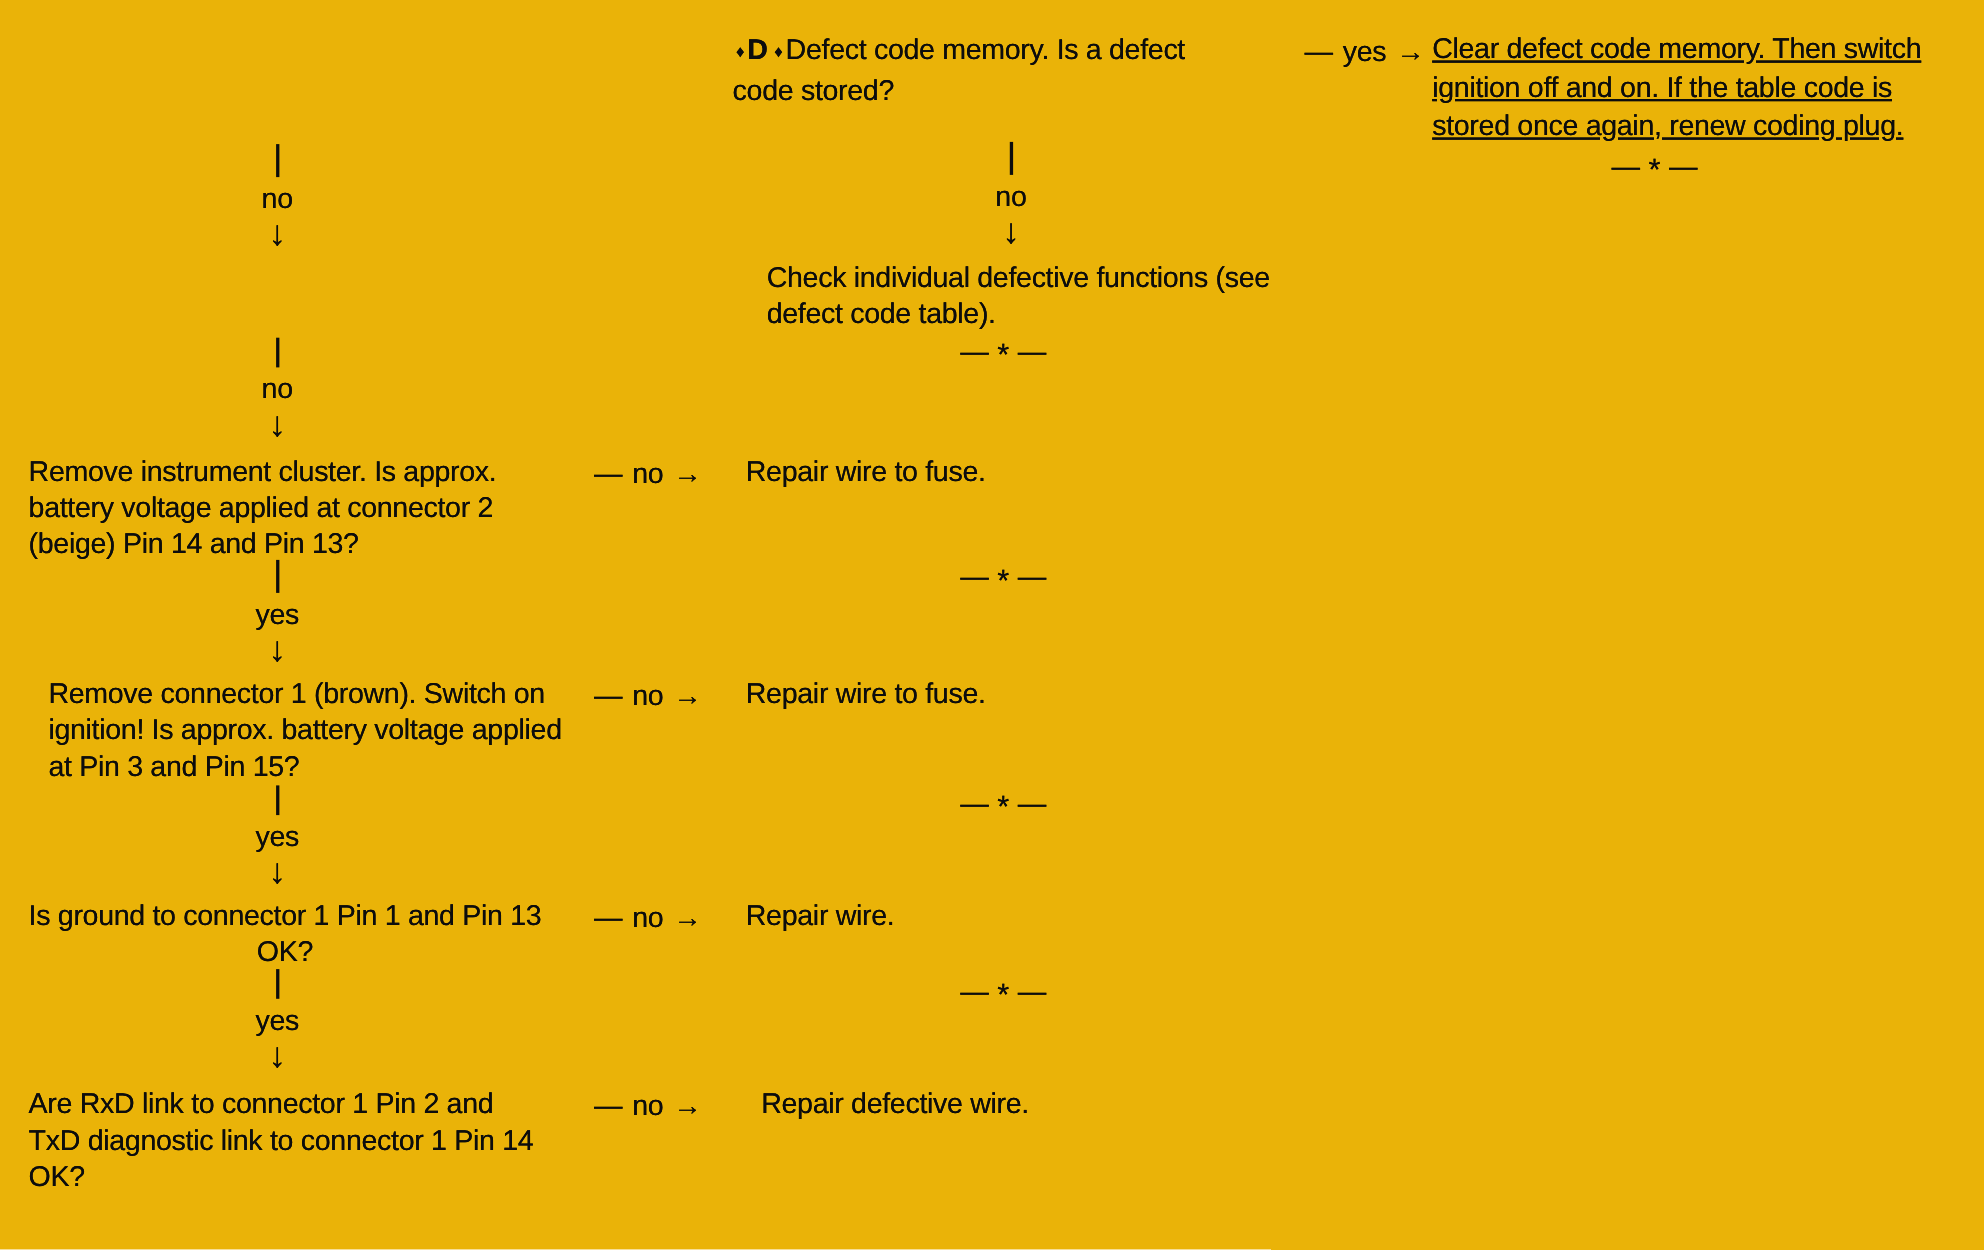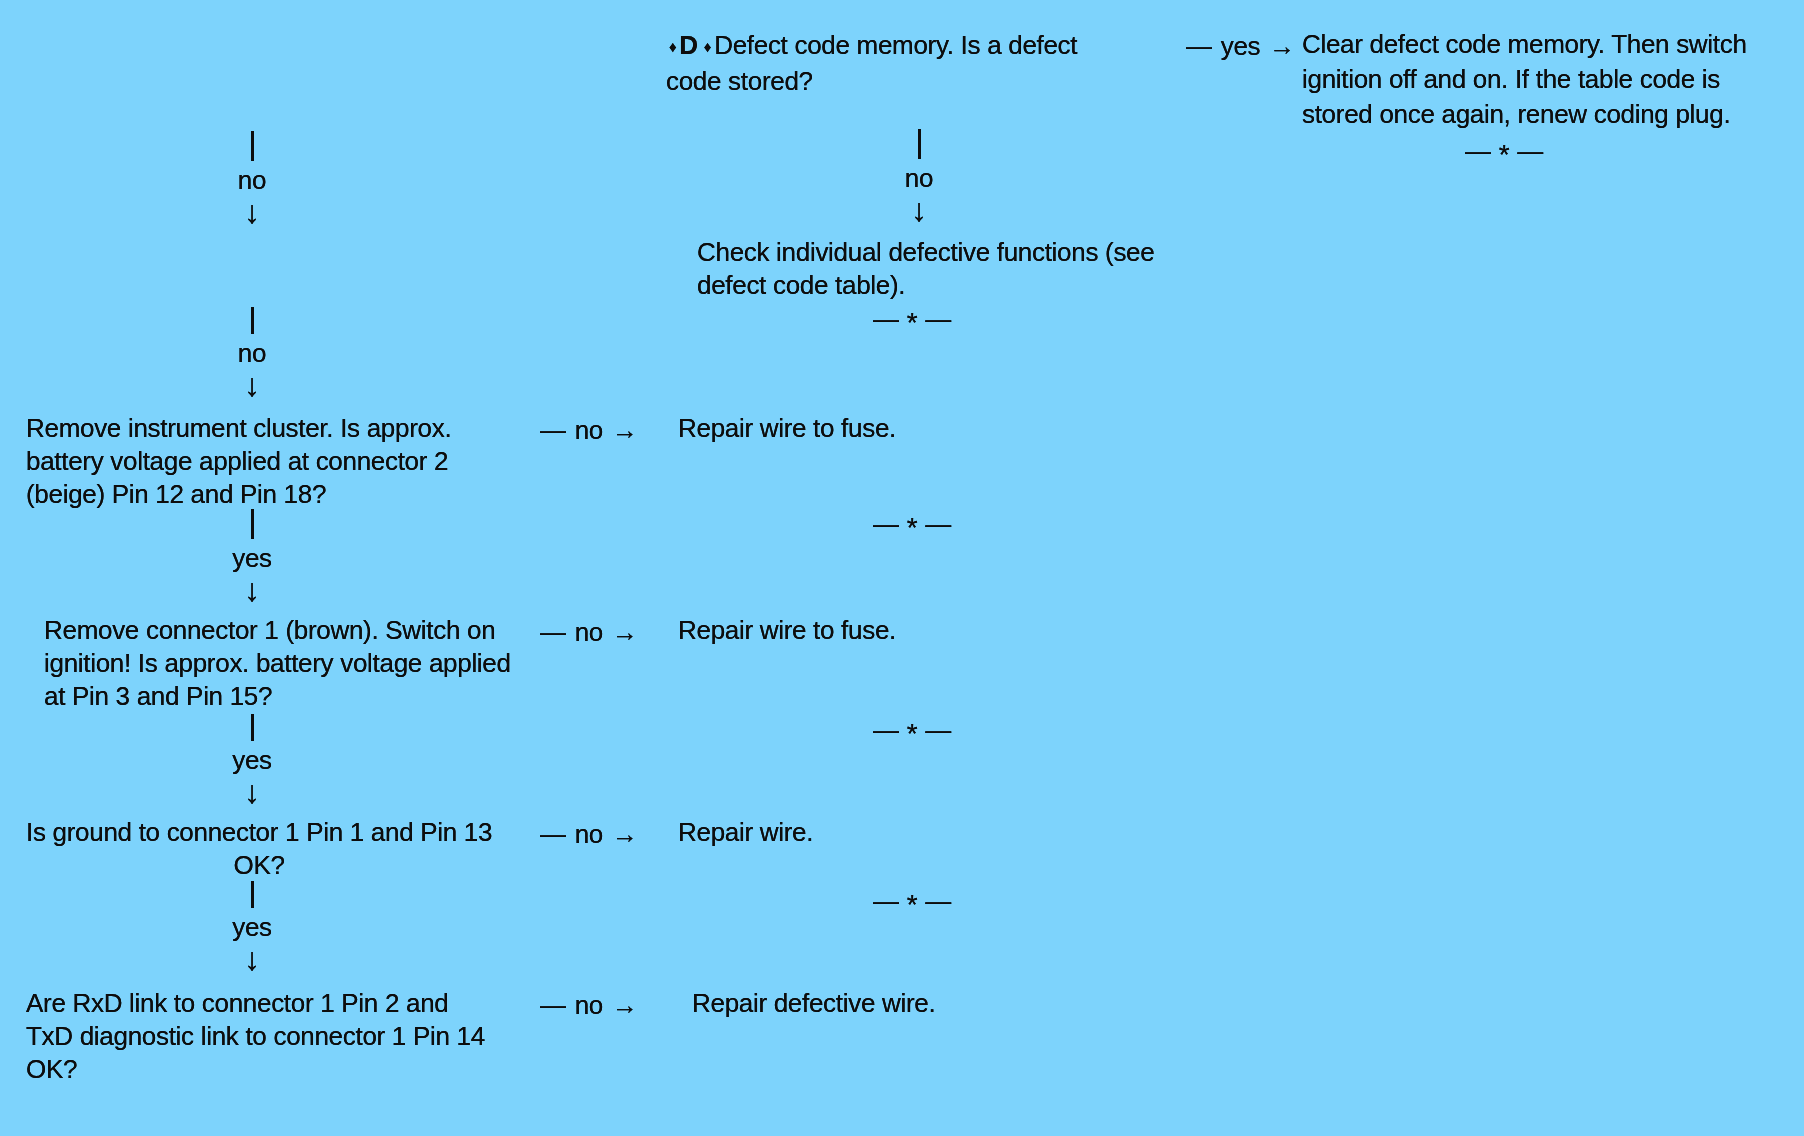--- a/index.html
+++ b/index.html
@@ -1,31 +1,31 @@
 <!DOCTYPE html>
 <html><head>
 <meta charset="utf-8">
 <style>
   html, body { margin: 0; padding: 0; background: #ffffff; }
   .page {
     position: relative;
     width: 1804px;
     height: 1136px;
-    background: #7dd3fc;
+    background: #eab308;
     color: #0d0d0d;
     font-family: "Liberation Sans", sans-serif;
     font-size: 26px;
     letter-spacing: -0.3px;
     text-shadow: 0 0 0.5px currentColor; 
     overflow: hidden;
   }
   .block { position: absolute; }
   .line { line-height: 33px; white-space: nowrap; }
   .lh34 .line { line-height: 34px; }
-  .lh35 .line { line-height: 35px; }
+  .lh35 .line { line-height: 35px; text-decoration: underline; }
 
   
   .harrow {
     position: absolute;
     display: flex;
     align-items: baseline;
     gap: 9px;
     line-height: 33px;
     white-space: nowrap;
   }
@@ -111,21 +111,21 @@
 
   <div class="vconn" style="left:221px; top:307px;">
     <div class="vbar short"></div>
     <div class="vlabel">no</div>
     <div class="varrow">↓</div>
   </div>
 
   <div class="block" style="left:26px; top:412px;">
     <div class="line">Remove instrument cluster. Is approx.</div>
     <div class="line">battery voltage applied at connector 2</div>
-    <div class="line">(beige) Pin 12 and Pin 18?</div>
+    <div class="line">(beige) Pin 14 and Pin 13?</div>
   </div>
   <div class="harrow" style="left:540px; top:414px;">
     <span>—</span>
       <span>no</span>
       <span>→</span>
   </div>
   <div class="block" style="left:678px; top:412px;">
     <div class="line">Repair wire to fuse.</div>
   </div>
   <div class="sep" style="left:852px; top:510px;">

